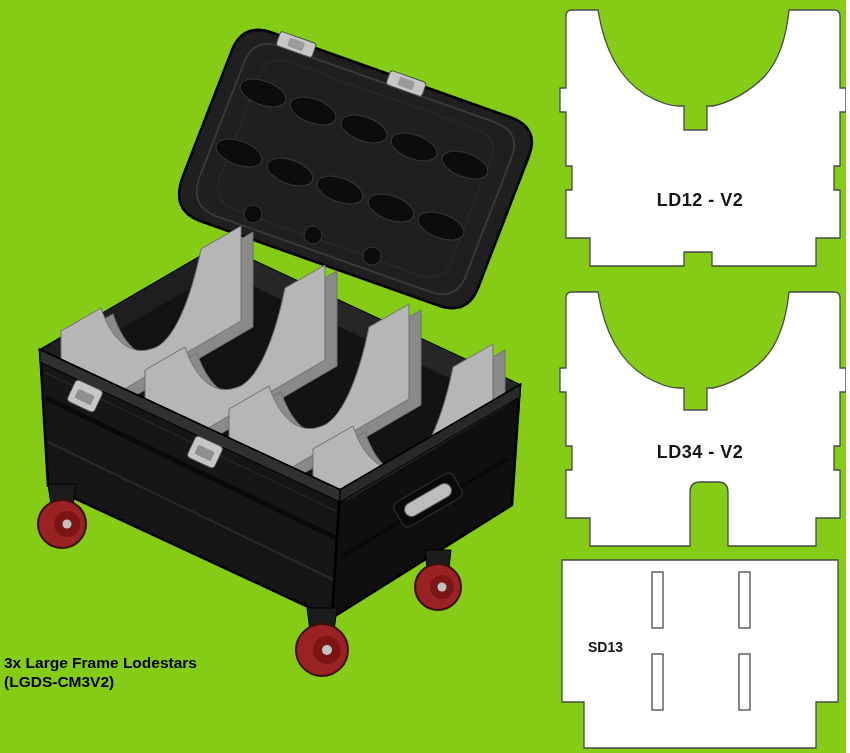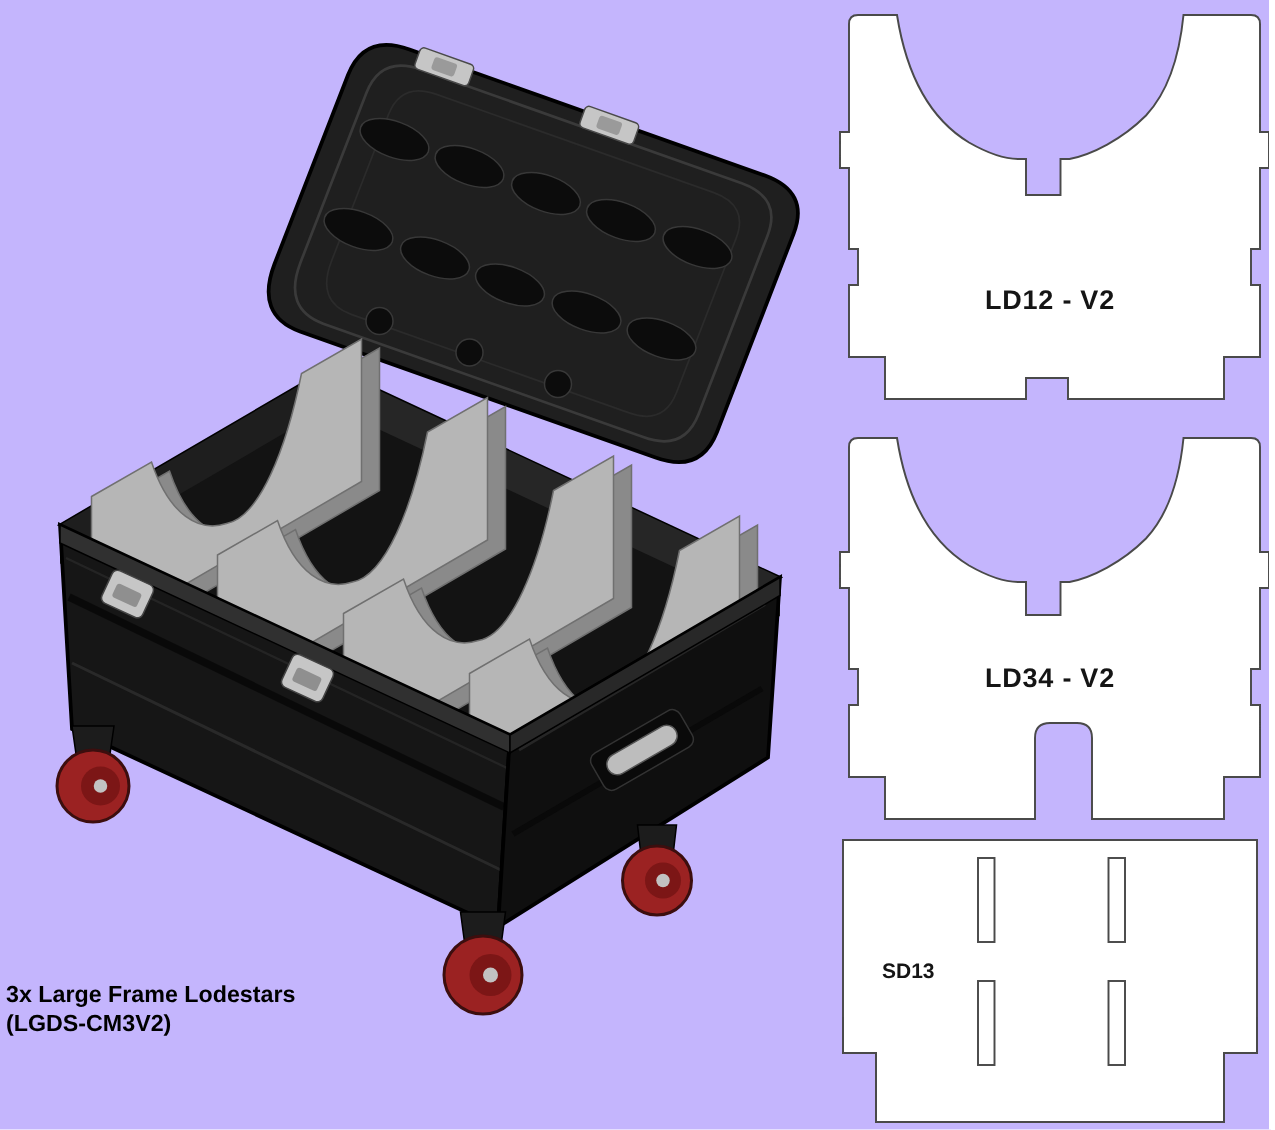--- a/index.html
+++ b/index.html
@@ -1,20 +1,20 @@
 <!DOCTYPE html>
 <html><head>
 <meta charset="utf-8">
 <style>
   html, body { margin: 0; padding: 0; background: #ffffff; }
   .figure {
     position: relative;
     width: 846px;
     height: 753px;
-    background: #c4b5fd;
+    background: #84cc16;
     overflow: hidden;
     font-family: "Liberation Sans", sans-serif;
   }
   .figure svg { display: block; width: 850px; height: 753px; }
   .outline-panel {
     fill: #ffffff;
     stroke: #4a4a4a;
     stroke-width: 1.3;
     stroke-linejoin: miter;
   }

